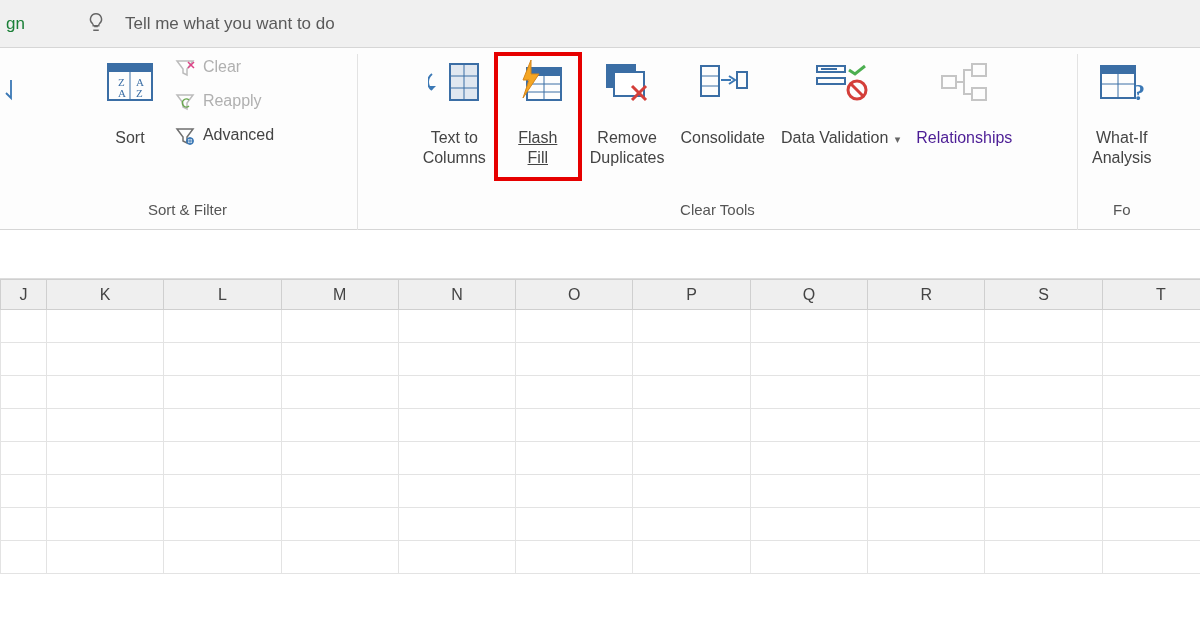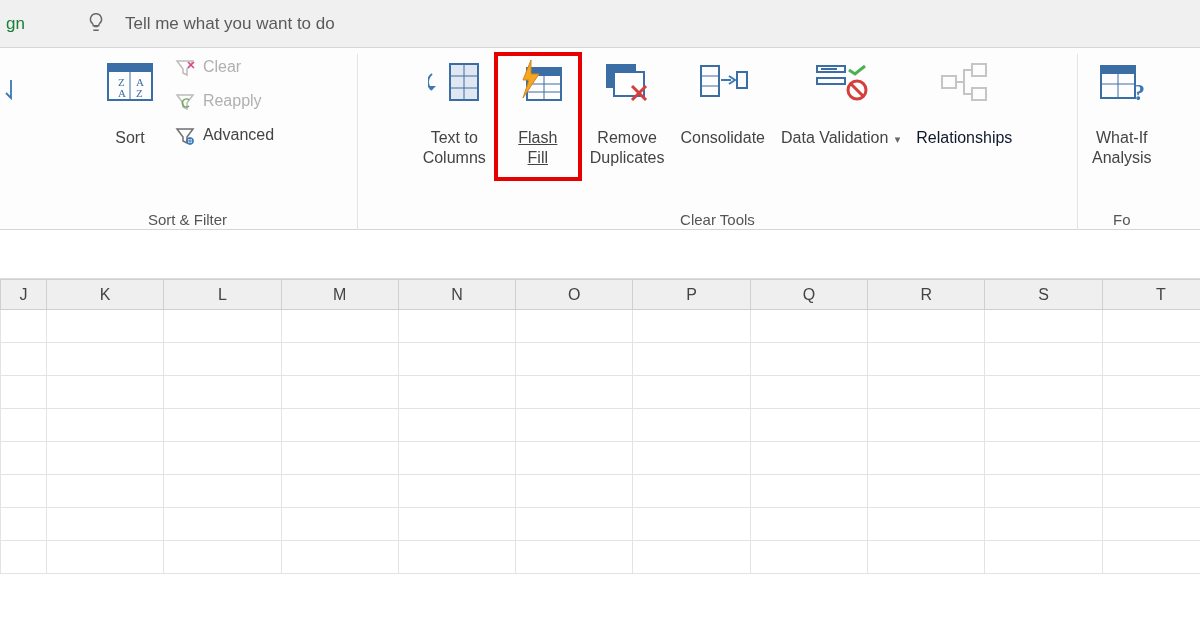--- a/index.html
+++ b/index.html
@@ -48,37 +48,37 @@
     border-right: 1px solid #e3e3e3;
     padding: 2px 6px 0 6px;
     height: 176px;
   }
   .group.noborder { border-right: none; }
   .group .row { display: flex; align-items: flex-start; }
   .group .label {
     font-size: 15px;
     color: #555;
     margin-top: auto;
-    padding-bottom: 2px;
+    padding-bottom: 12px;
   }
   .big-btn {
     display: flex;
     flex-direction: column;
     align-items: center;
     justify-content: flex-start;
     padding: 2px 8px 0 8px;
     text-align: center;
     font-size: 16px;
     color: #444;
     min-width: 70px;
     cursor: default;
   }
   .big-btn .ic { height: 48px; display:flex; align-items:center; justify-content:center; }
   .big-btn .txt { margin-top: 22px; line-height: 1.28; }
-  .disabled { color: #0f172a; }
+  .disabled { color: #4c1d95; }
   .small-stack {
     display: flex;
     flex-direction: column;
     gap: 10px;
     padding: 2px 6px 0 10px;
   }
   .small-btn {
     display: flex;
     align-items: flex-start;
     gap: 8px;

